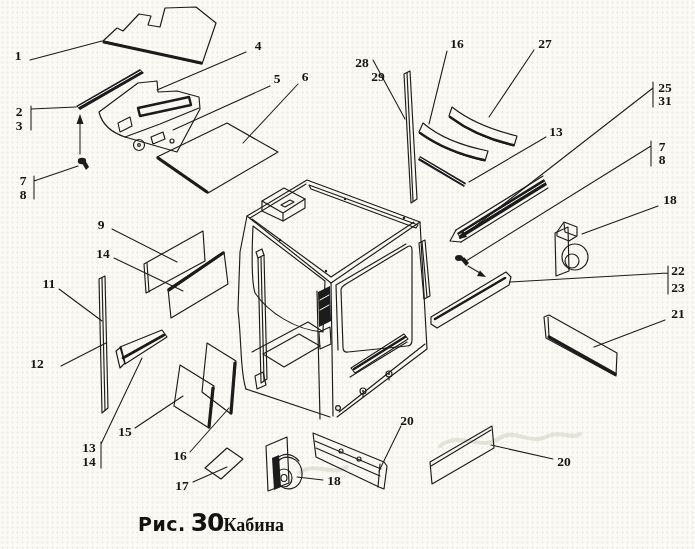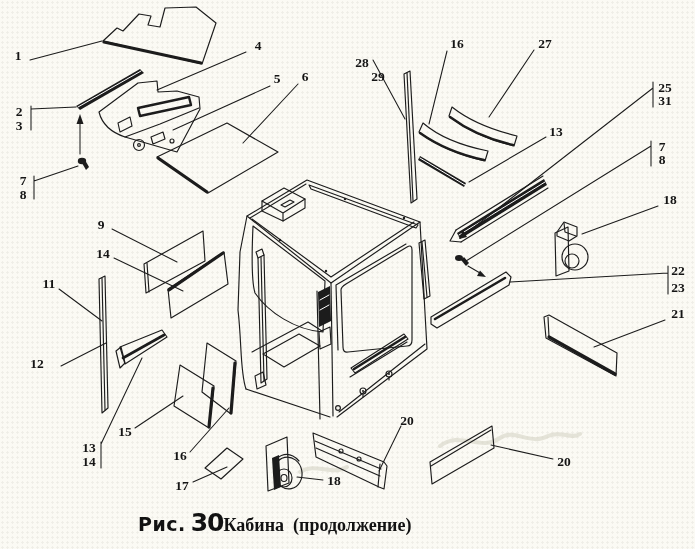--- a/index.html
+++ b/index.html
@@ -299,16 +299,15 @@
   <div class="callout" style="left:378px;top:77px">29</div>
   <div class="callout" style="left:556px;top:132px">13</div>
   <div class="callout" style="left:662px;top:147px">7</div>
   <div class="callout" style="left:662px;top:160px">8</div>
 </div>
 
 <div class="caption">
   <span class="fig-label">Рис.</span>
   <span class="fig-num">30</span>
   <span class="fig-title">Кабина</span>
-  <span class="fig-suffix">(продолжение)</span>
 </div>
 
 </div>
 
 </body></html>

